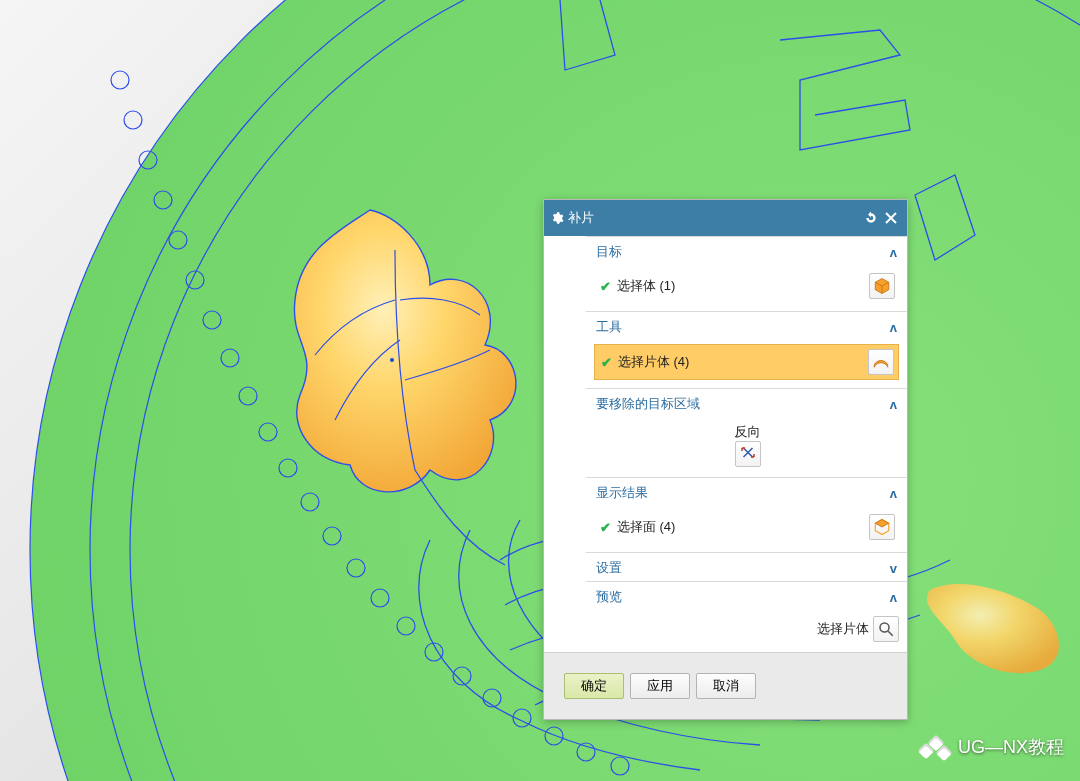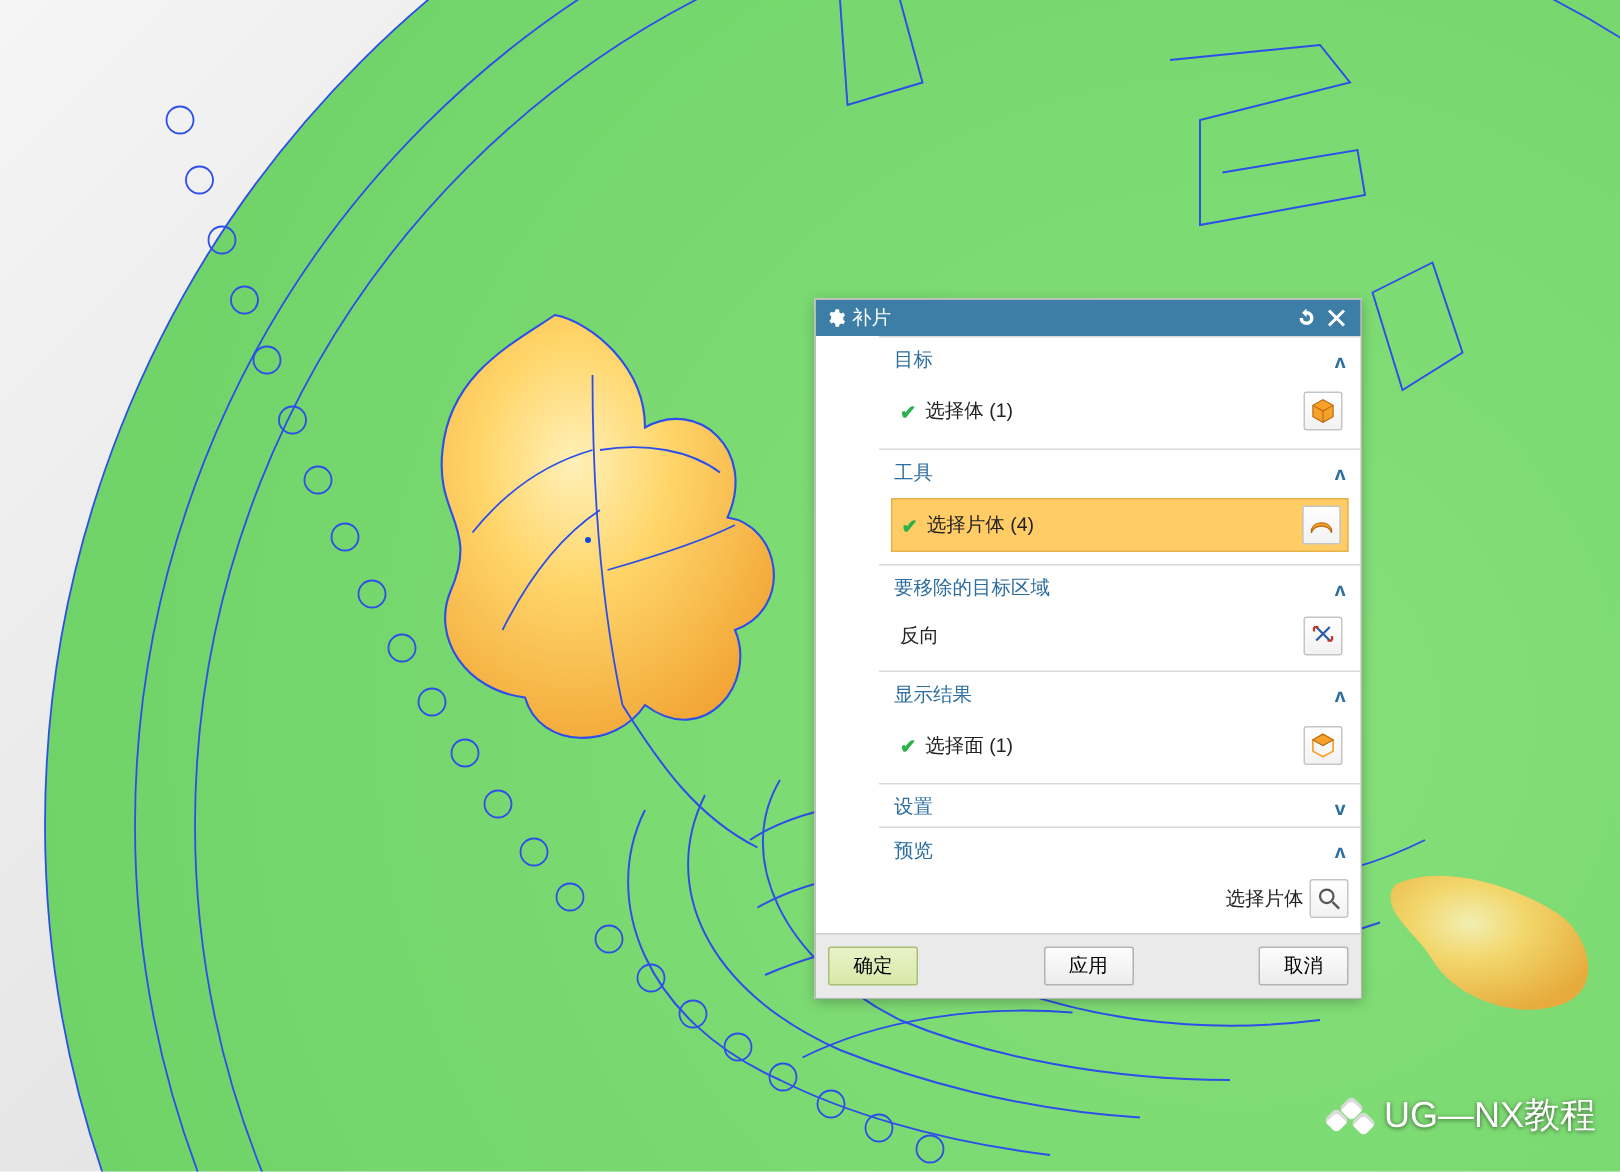--- a/index.html
+++ b/index.html
@@ -5,21 +5,21 @@
   * { box-sizing: border-box; margin: 0; padding: 0; }
   html, body { width: 1080px; height: 781px; overflow: hidden; font-family: "Microsoft YaHei", Arial, sans-serif; font-size: 13px; }
   body { position: relative; background: linear-gradient(135deg, #f5f5f5 0%, #e5e5e5 45%, #d8d8d8 100%); }
   .viewport { position: absolute; inset: 0; overflow: hidden; }
   .viewport svg { position: absolute; top: 0; left: 0; }
   .dialog {
     position: absolute; left: 543px; top: 199px; width: 365px;
     background: #fff; border: 1px solid #b8b8b8; box-shadow: 0 2px 8px rgba(0,0,0,.25);
   }
   .titlebar {
-    background: #3d7ea6; color: #fff; height: 24px; display: flex; align-items: center;
+    background: #3d7ea6; color: #fff; height: 36px; display: flex; align-items: center;
     padding: 0 6px; font-size: 13px;
   }
   .titlebar .gear { margin-right: 4px; display: inline-flex; }
   .titlebar .spacer { flex: 1; }
   .titlebar .tbtn { width: 20px; height: 20px; display: inline-flex; align-items: center; justify-content: center; cursor: pointer; }
   .section {
     border-top: 1px solid #d9d9d9;
     margin-left: 42px;
   }
   .section-header {
@@ -33,42 +33,43 @@
   }
   .sel-row.highlight { background: #ffcc66; border: 1px solid #e8b24a; }
   .sel-row .check { color: #2bb24c; margin-right: 6px; font-weight: bold; }
   .sel-row .label { flex: 1; color: #222; }
   .sel-row .btn, .row .btn, .preview-row .btn {
     width: 26px; height: 26px; border: 1px solid #c5c5c5; background: linear-gradient(#fff,#f2f2f2);
     display: inline-flex; align-items: center; justify-content: center; cursor: pointer;
     border-radius: 2px;
   }
   .row {
-    display: flex; align-items: center; justify-content: space-between;
+    display: flex; align-items: center; 
     padding: 2px 4px 2px 6px;
+    flex-direction: column;
   }
   .row .rlabel { color: #222; }
   .preview-row {
     display: flex; align-items: center; justify-content: flex-end;
     padding: 6px 8px 10px 8px; gap: 4px;
   }
   .preview-row .plabel { color: #222; }
   .footer {
     background: #eaeaea; border-top: 1px solid #d0d0d0;
-    display: flex; justify-content: space-between; gap: 6px; padding: 8px;
+    display: flex; justify-content: flex-start; gap: 6px; padding: 20px;
   }
   .footer button {
     min-width: 60px; height: 26px; border: 1px solid #b3b3b3;
     background: linear-gradient(#fdfdfd,#ececec); cursor: pointer; border-radius: 2px;
     font-family: inherit; font-size: 13px;
   }
   .footer button.primary { background: linear-gradient(#e9f2c8,#d9e8a8); border-color: #a8c070; }
   .watermark {
     position: absolute; right: 16px; bottom: 22px; display: flex; align-items: center; gap: 8px;
-    color: #fff; font-size: 24px; text-shadow: 0 1px 3px rgba(0,0,0,.6);
+    color: #fff; font-size: 18px; text-shadow: 0 1px 3px rgba(0,0,0,.6);
   }
   .wm-icon {
     width: 30px; height: 24px; position: relative;
   }
   .wm-icon span {
     position: absolute; width: 12px; height: 12px; background: #fff; border-radius: 3px;
     box-shadow: inset 2px 2px 0 rgba(0,0,0,.15);
   }
   .wm-icon span:nth-child(1){ left:0; top:10px; transform: rotate(45deg);}
   .wm-icon span:nth-child(2){ left:10px; top:2px; transform: rotate(45deg);}
@@ -238,21 +239,21 @@
   </div>
 
   <div class="section">
     <div class="section-header">
       <span>显示结果</span>
       <span class="chev">ʌ</span>
     </div>
     <div class="section-body">
       <div class="sel-row">
         <span class="check">✔</span>
-        <span class="label">选择面 (1)</span>
+        <span class="label">选择面 (4)</span>
         <span class="btn">
           <svg width="18" height="18" viewBox="0 0 24 24">
               <path d="M12 2l9 5v10l-9 5-9-5V7l9-5z" fill="none" stroke="#f7a12a" stroke-width="1.5"></path>
               <path d="M12 2l9 5-9 5-9-5z" fill="#f7a12a" stroke="#b86a10"></path>
             </svg>
         </span>
       </div>
     </div>
   </div>
 

